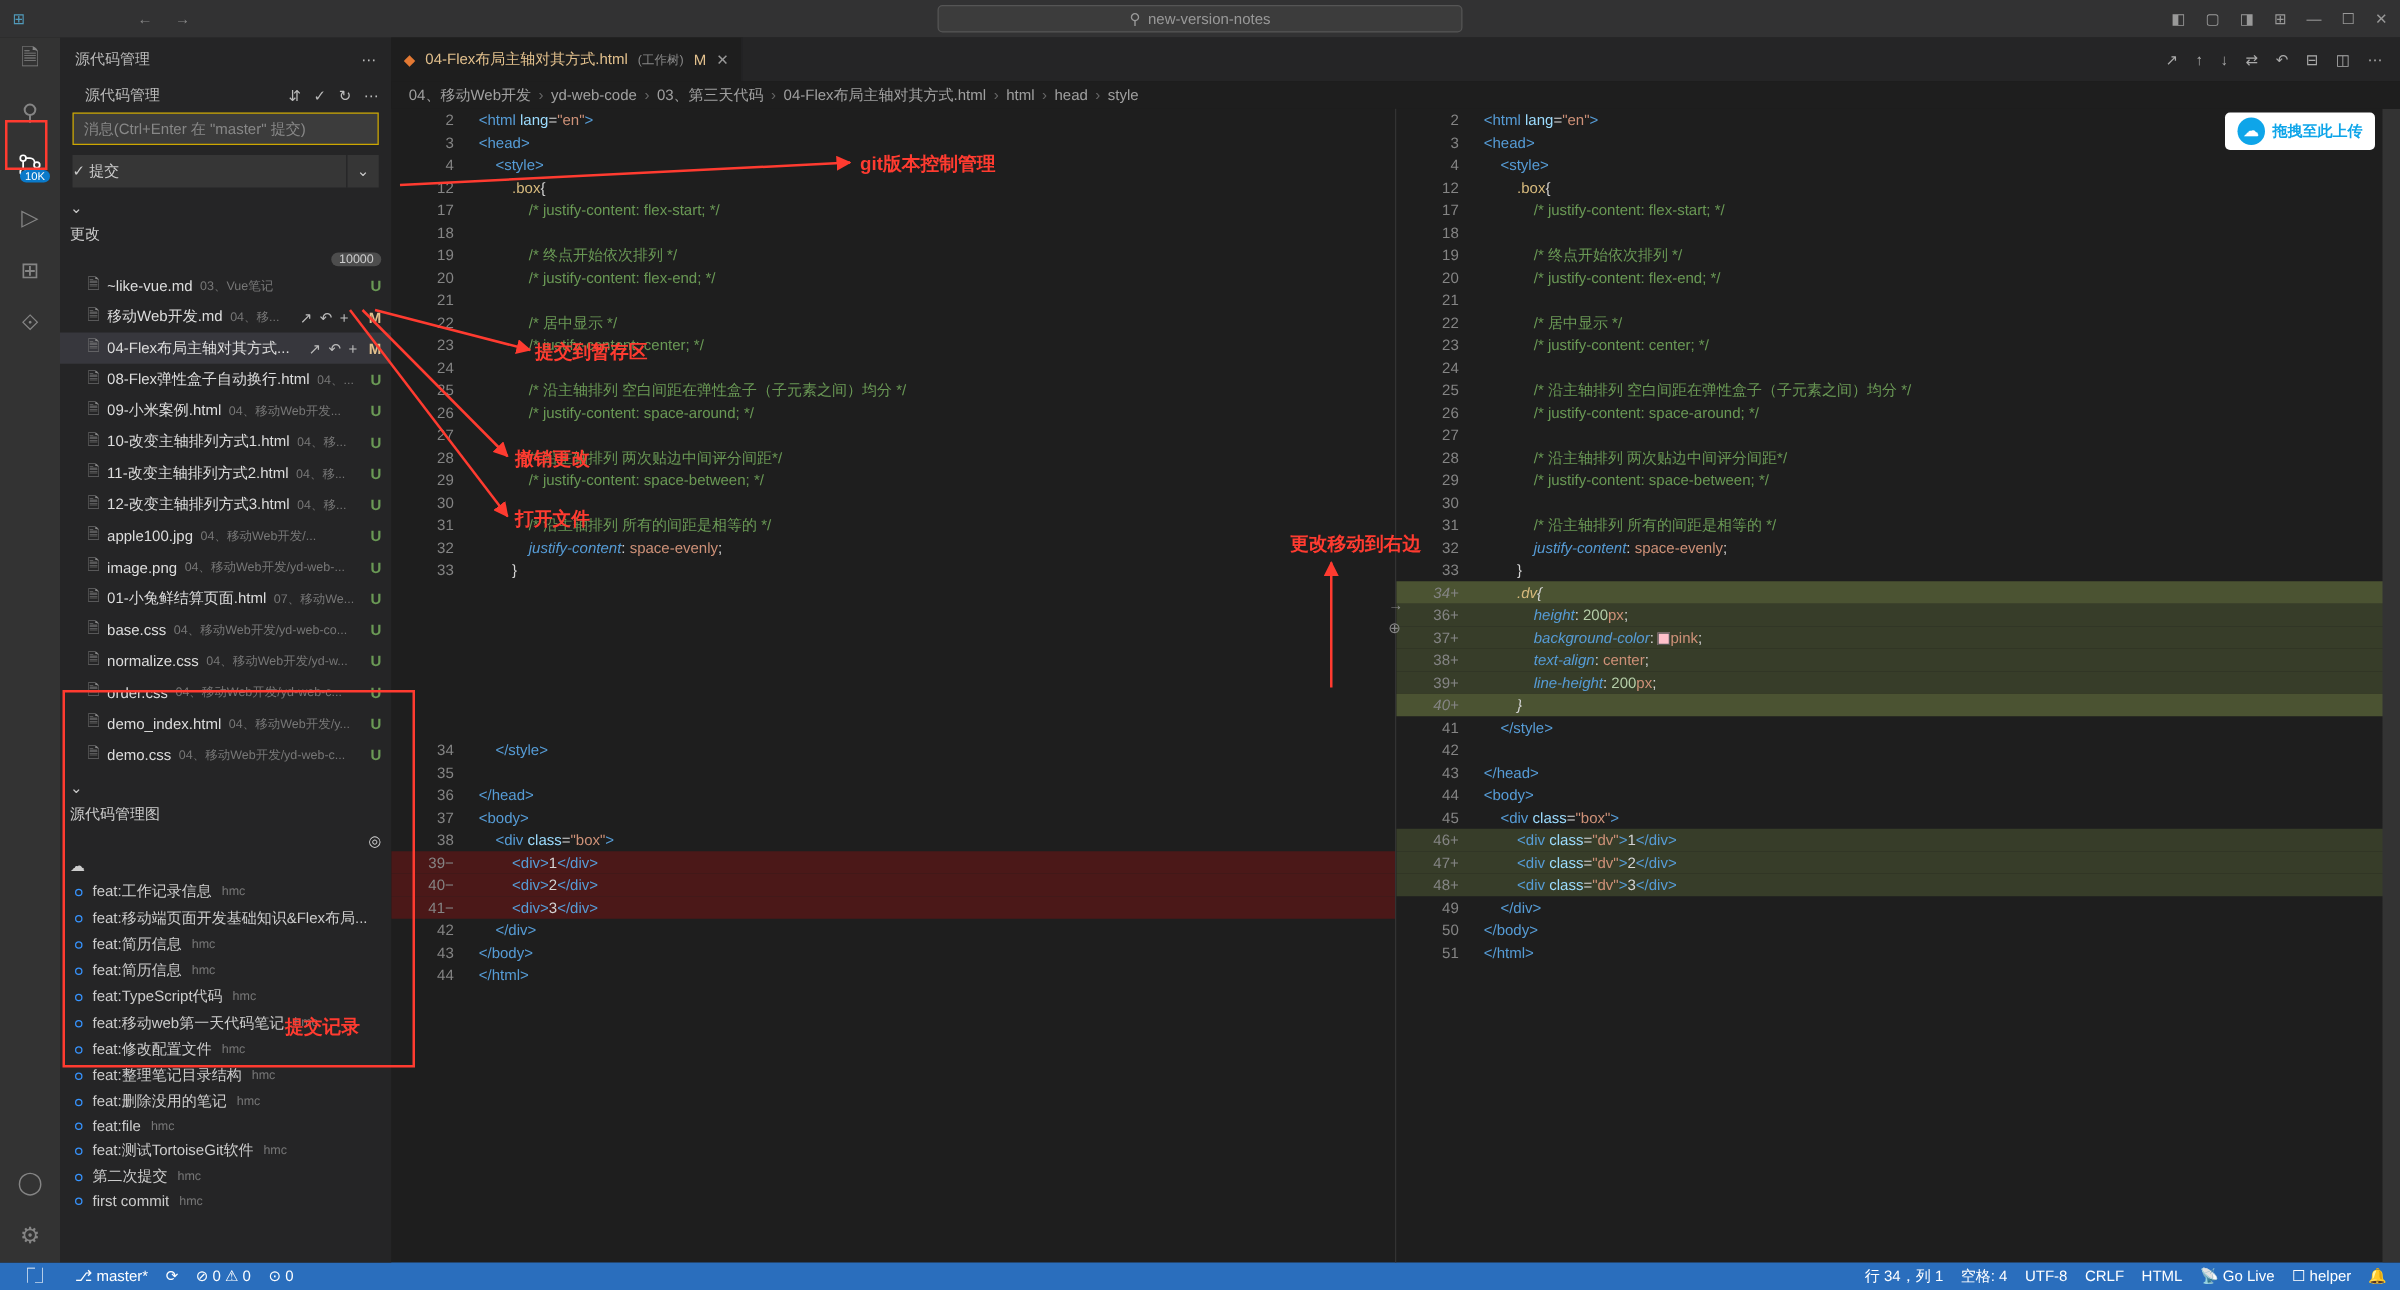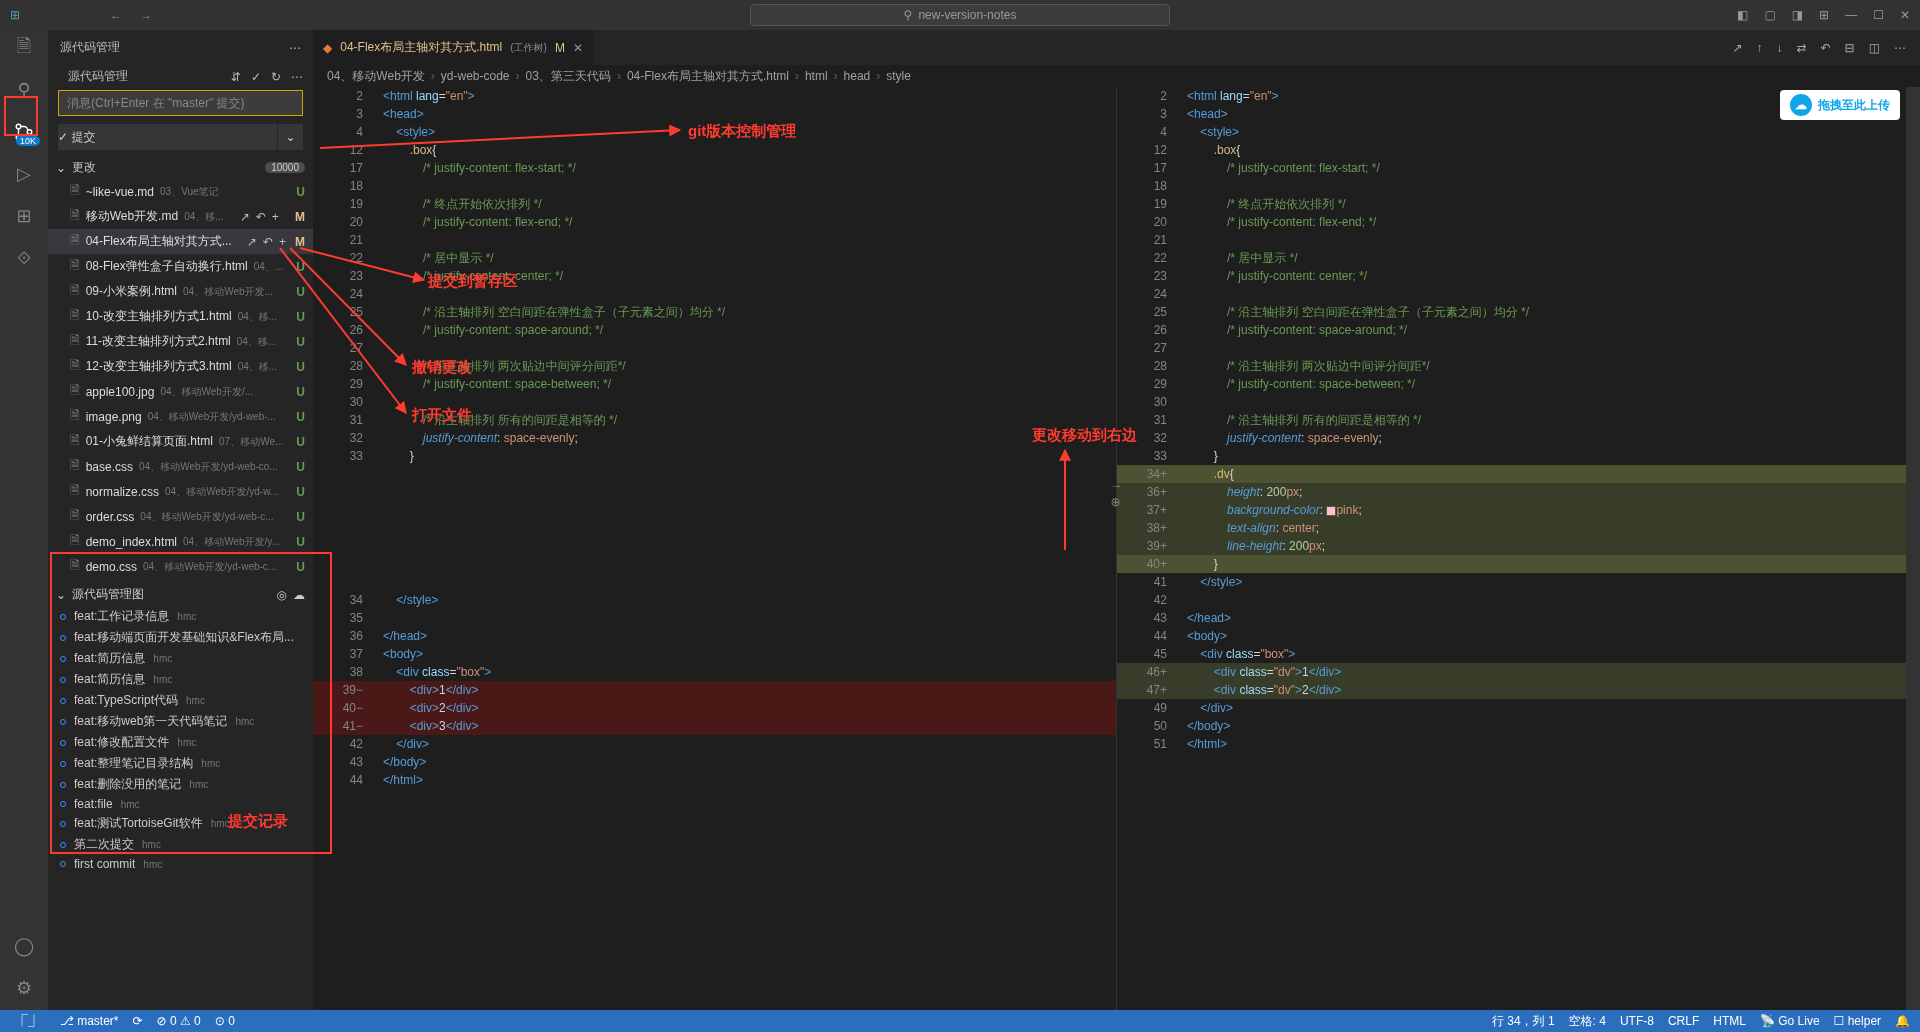--- a/index.html
+++ b/index.html
@@ -15,21 +15,21 @@
 .activitybar { width: 48px; background: #333333; display: flex; flex-direction: column; align-items: center; padding-top: 6px; gap: 18px; position: relative; }
 .activitybar .act-icon { width: 24px; height: 24px; color: #858585; display: flex; align-items: center; justify-content: center; font-size: 18px; }
 .activitybar .act-icon.active { color: #fff; }
 .activitybar-bottom { position: absolute; bottom: 10px; display: flex; flex-direction: column; gap: 18px; }
 .sidebar { width: 265px; background: #252526; display: flex; flex-direction: column; }
 .sidebar-header { height: 35px; display: flex; align-items: center; justify-content: space-between; padding: 0 12px; color: #bbb; font-size: 11px; }
 .scm-input { margin: 2px 10px; background: #3c3c3c; border: 1px solid #cca700; height: 26px; padding: 0 8px; color: #888; display: flex; align-items: center; }
 .commit-btn-row { display: flex; margin: 6px 10px; }
 .commit-btn { flex: 1; background: #363636; color: #ccc; text-align: left; line-height: 26px; border: none; }
 .commit-dd { width: 26px; background: #363636; border-left: 1px solid #252526; color: #ccc; text-align: center; line-height: 26px; }
-.section-hdr { display: flex; align-items: center; padding: 3px 8px; gap: 6px; color: #ccc; }
+.section-hdr { display: flex; padding: 3px 8px; gap: 6px; color: #ccc; flex-direction: column; }
 .section-hdr .chevron::before { content: "⌄"; }
 .badge { background: #4d4d4d; border-radius: 8px; padding: 0 6px; font-size: 10px; margin-left: auto; color: #ccc; }
 .scm-head-actions { display: flex; gap: 10px; color: #bbb; padding: 3px 10px; align-items: center; }
 .file-list { overflow: hidden; }
 .file-row { display: flex; align-items: center; padding: 2px 8px 2px 22px; gap: 6px; white-space: nowrap; }
 .file-row .fname { color: #ddd; overflow: hidden; text-overflow: ellipsis; }
 .file-row .fpath { color: #777; font-size: 10px; overflow: hidden; text-overflow: ellipsis; }
 .file-row .status { margin-left: auto; font-weight: bold; }
 .status.M { color: #e2c08d; }
 .status.U { color: #6a9955; }
@@ -50,21 +50,21 @@
 .breadcrumb .sep { color: #666; }
 .diff-container { flex: 1; display: flex; position: relative; font-family: Consolas, monospace; font-size: 13px; }
 .diff-pane { flex: 1; display: flex; flex-direction: column; position: relative; overflow: hidden; }
 .diff-pane + .diff-pane { border-left: 1px solid #333; }
 .code-line { display: flex; min-height: 18px; line-height: 18px; white-space: pre; }
 .gutter { width: 50px; text-align: right; padding-right: 10px; color: #858585; user-select: none; }
 .gutter.chg { width: 60px; }
 .code { flex: 1; padding-left: 10px; color: #d4d4d4; }
 .line-del { background: #4b1818; }
 .line-add { background: #373d29; }
-.line-add-hi { background: #4b5332; }
+.line-add-hi { background: #4b5332; font-style: italic; }
 .tok-tag { color: #569cd6; }
 .tok-attr { color: #9cdcfe; }
 .tok-str { color: #ce9178; }
 .tok-sel { color: #d7ba7d; }
 .tok-cmt { color: #6a9955; }
 .tok-propi { color: #569cd6; font-style: italic; }
 .tok-num { color: #b5cea8; }
 .tok-unit { color: #ce9178; }
 .diff-mid-icons { position: absolute; left: 50%; top: 390px; transform: translateX(-50%); color: #888; display: flex; flex-direction: column; gap: 4px; z-index: 5; }
 .upload-badge { position: absolute; right: 20px; top: 60px; background: #fff; border-radius: 4px; display: flex; align-items: center; padding: 4px 10px; gap: 6px; color: #0ea5e9; font-weight: bold; z-index: 10; }
@@ -448,20 +448,21 @@
           <div class="code-line line-add"><span class="gutter chg">38+</span><span class="code">            <span class="tok-propi">text-align</span>: <span class="tok-str">center</span>;</span></div>
           <div class="code-line line-add"><span class="gutter chg">39+</span><span class="code">            <span class="tok-propi">line-height</span>: <span class="tok-num">200</span><span class="tok-unit">px</span>;</span></div>
           <div class="code-line line-add-hi"><span class="gutter chg">40+</span><span class="code">        }</span></div>
           <div class="code-line "><span class="gutter chg">41</span><span class="code">    <span class="tok-tag">&lt;/style&gt;</span></span></div>
           <div class="code-line "><span class="gutter chg">42</span><span class="code"></span></div>
           <div class="code-line "><span class="gutter chg">43</span><span class="code"><span class="tok-tag">&lt;/head&gt;</span></span></div>
           <div class="code-line "><span class="gutter chg">44</span><span class="code"><span class="tok-tag">&lt;body&gt;</span></span></div>
           <div class="code-line "><span class="gutter chg">45</span><span class="code">    <span class="tok-tag">&lt;div</span> <span class="tok-attr">class</span>=<span class="tok-str">"box"</span><span class="tok-tag">&gt;</span></span></div>
           <div class="code-line line-add"><span class="gutter chg">46+</span><span class="code">        <span class="tok-tag">&lt;div</span> <span class="tok-attr">class</span>=<span class="tok-str">"dv"</span><span class="tok-tag">&gt;</span>1<span class="tok-tag">&lt;/div&gt;</span></span></div>
           <div class="code-line line-add"><span class="gutter chg">47+</span><span class="code">        <span class="tok-tag">&lt;div</span> <span class="tok-attr">class</span>=<span class="tok-str">"dv"</span><span class="tok-tag">&gt;</span>2<span class="tok-tag">&lt;/div&gt;</span></span></div>
+          <div class="code-line line-add"><span class="gutter chg">48+</span><span class="code">        <span class="tok-tag">&lt;div</span> <span class="tok-attr">class</span>=<span class="tok-str">"dv"</span><span class="tok-tag">&gt;</span>3<span class="tok-tag">&lt;/div&gt;</span></span></div>
           <div class="code-line "><span class="gutter chg">49</span><span class="code">    <span class="tok-tag">&lt;/div&gt;</span></span></div>
           <div class="code-line "><span class="gutter chg">50</span><span class="code"><span class="tok-tag">&lt;/body&gt;</span></span></div>
           <div class="code-line "><span class="gutter chg">51</span><span class="code"><span class="tok-tag">&lt;/html&gt;</span></span></div>
         </div>
       <div class="diff-mid-icons">
         <span>→</span>
         <span>⊕</span>
       </div>
     </div>
 

